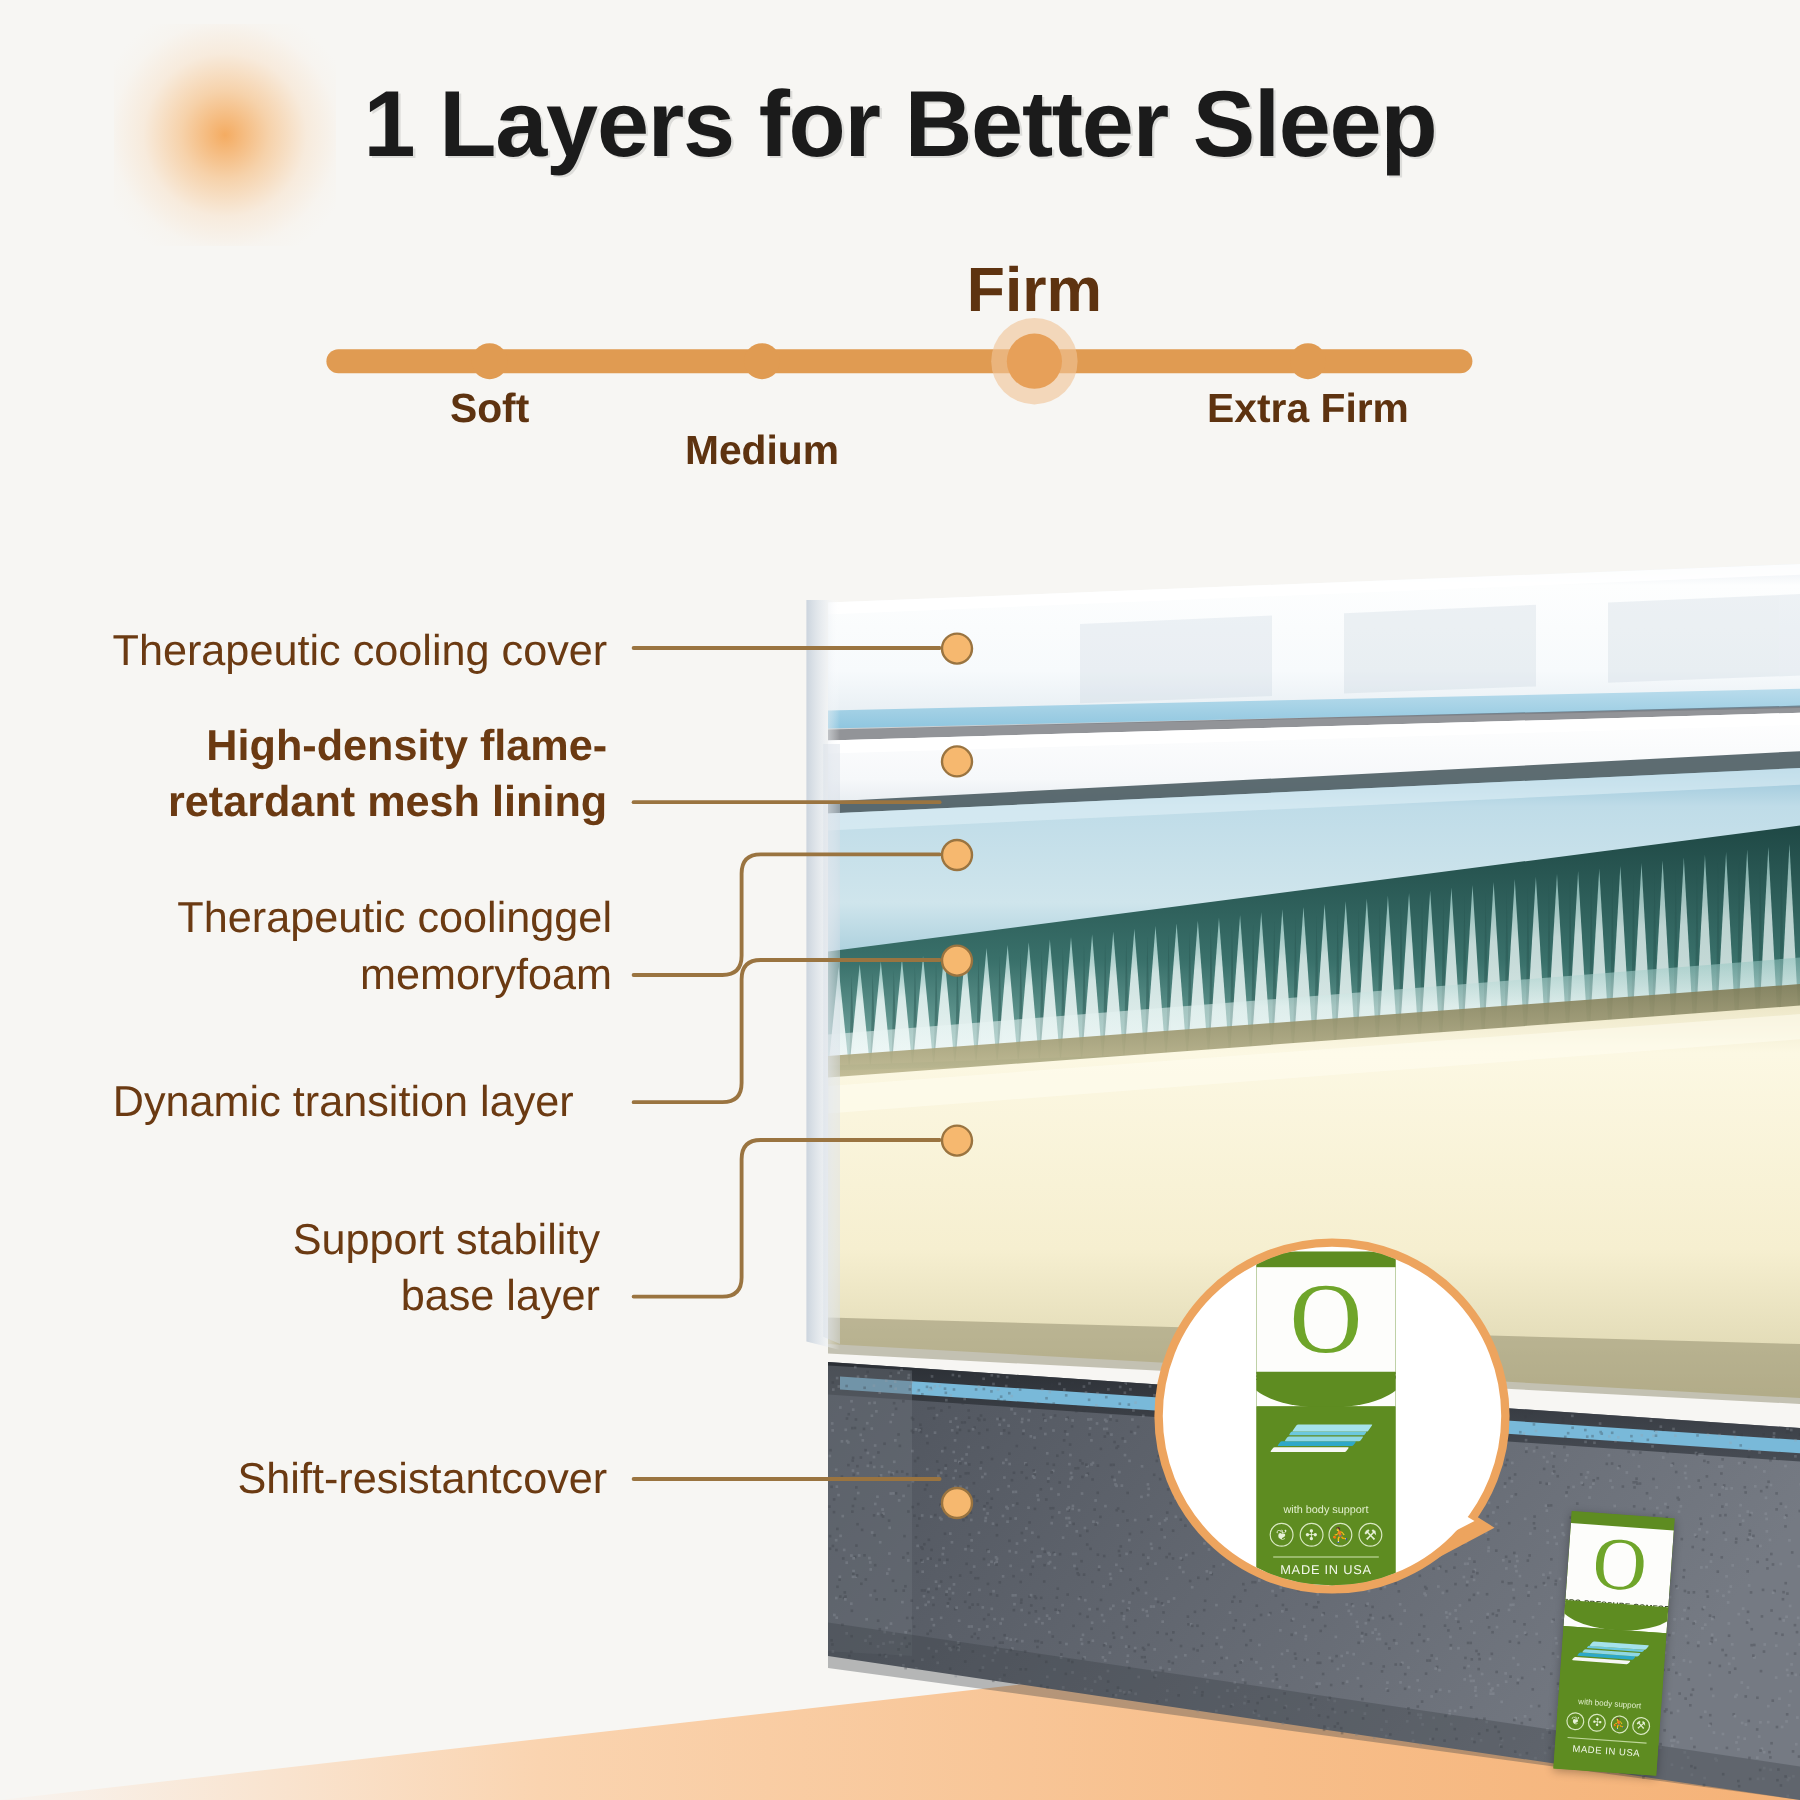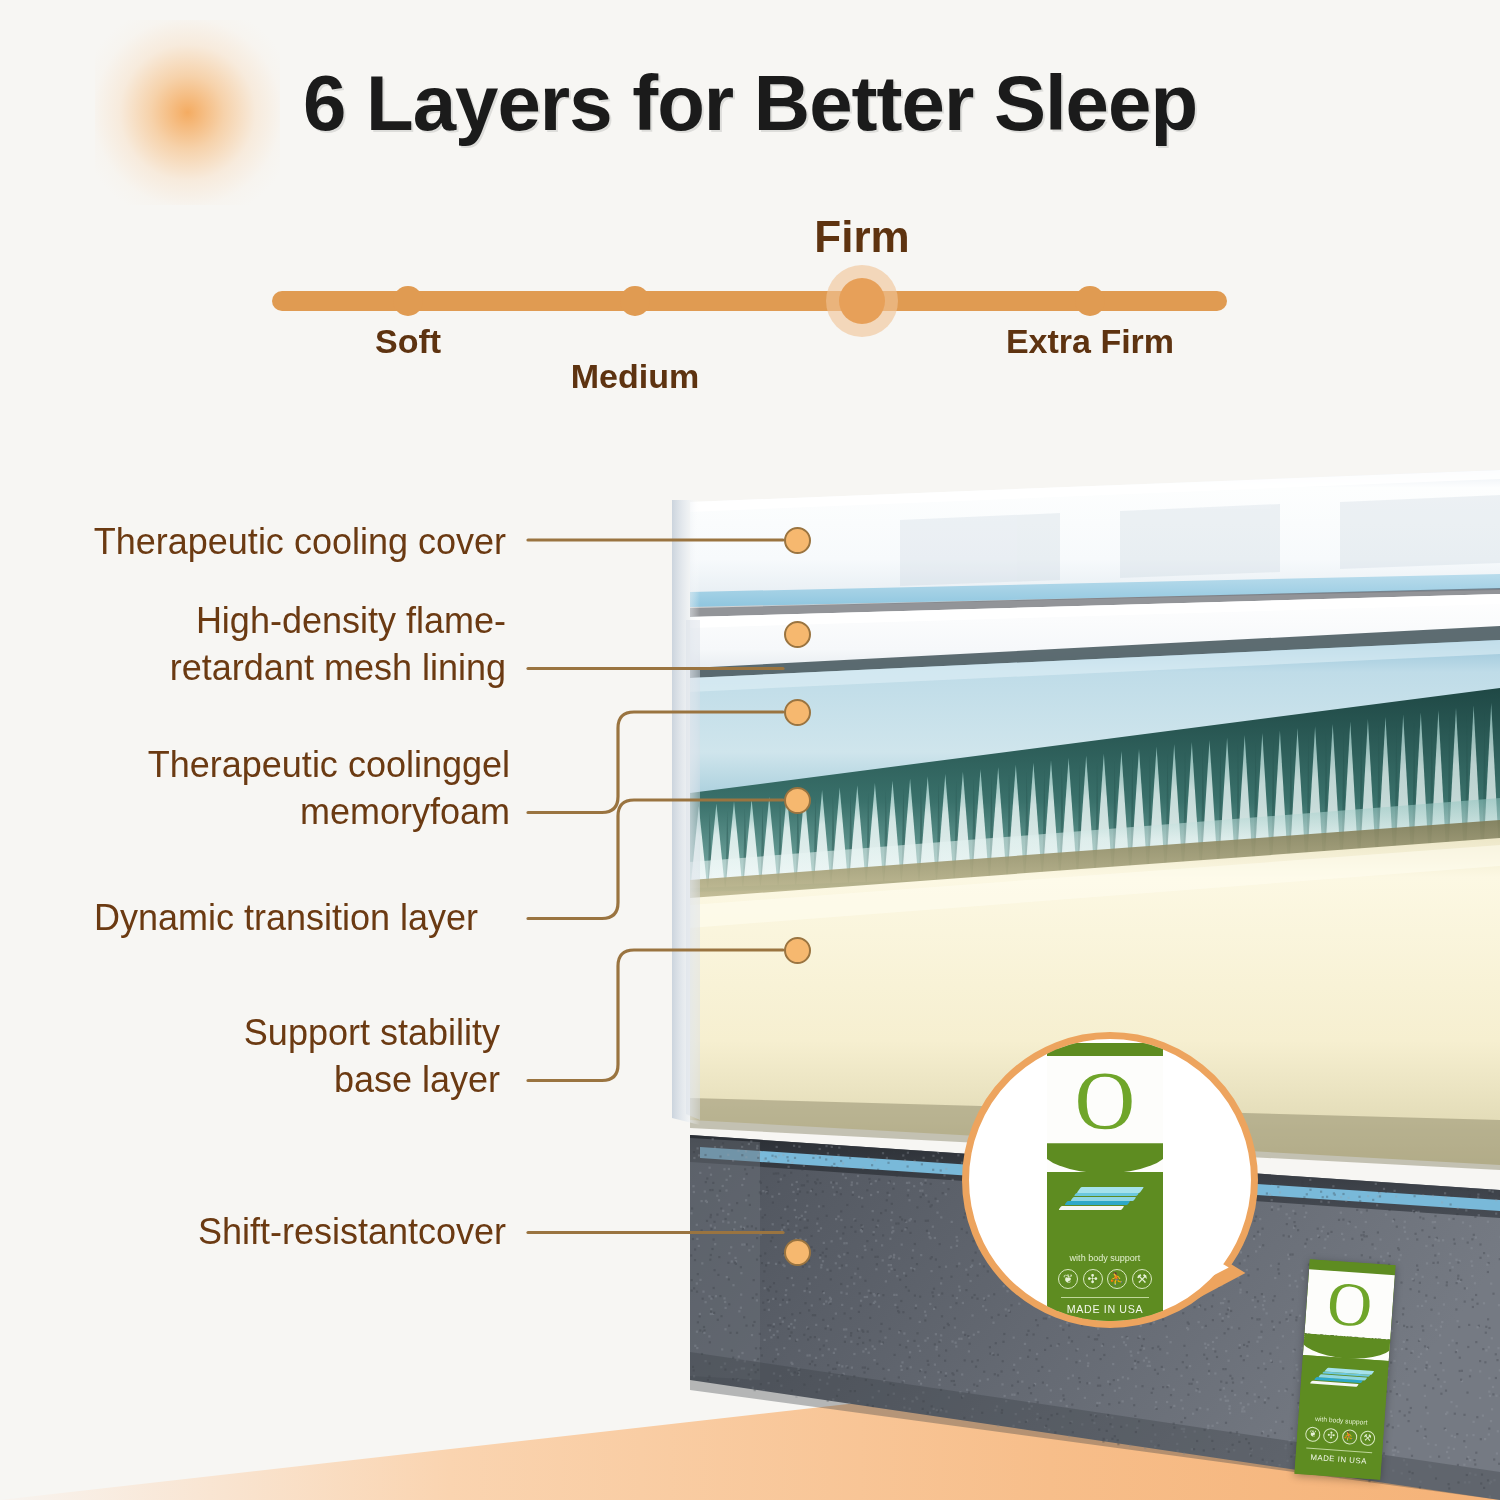--- a/index.html
+++ b/index.html
@@ -24,21 +24,21 @@
     font-size: 78px; font-weight: bold; letter-spacing: -1px;
     color: #1B1B1B;
     font-family: "Liberation Sans", sans-serif;
     text-shadow: 2px 2px 0 rgba(0,0,0,0.10);
   }
 
   
   .firm-wrap { position: absolute; left: 0; top: 200px; width: 1500px; height: 180px; }
   .firm-selected-label {
     position: absolute; top: 12px; width: 220px; text-align: center;
-    font-size: 44px; font-weight: bold; color: #5E3310;
+    font-size: 52px; font-weight: bold; color: #5E3310;
     font-family: "Liberation Sans", sans-serif;
   }
   .firm-bar {
     position: absolute; left: 272px; top: 91px; width: 955px; height: 20px;
     background: #E09B52; border-radius: 10px;
   }
   .firm-dot {
     position: absolute; width: 30px; height: 30px; border-radius: 50%;
     background: #E09B52; top: 86px; margin-left: -15px;
   }
@@ -132,21 +132,21 @@
     background: #F6B86F; border: 2.5px solid #9A7440;
     margin-left: -13.5px; margin-top: -13.5px; z-index: 33;
   }
 </style>
 </head>
 <body>
 
 <div class="page">
 
   <div class="title-glow"></div>
-  <div class="page-title">6 Layers for Better Sleep</div>
+  <div class="page-title">1 Layers for Better Sleep</div>
 
   <div class="firm-wrap">
     <div class="firm-selected-label" id="firm-sel" style="left: 752px;">Firm</div>
     <div class="firm-bar"></div>
     <div id="firm-dots">
         <div class="firm-dot" style="left: 408px;"></div>
         <div class="firm-dot" style="left: 635px;"></div>
         <div class="firm-dot sel" style="left: 862px;"></div>
         <div class="firm-dot" style="left: 1090px;"></div>
       </div>
@@ -3039,21 +3039,21 @@
   <div id="leader-dots">
       <div class="dot" style="left: 797px; top: 540px; background: rgb(246, 184, 111); border-color: rgb(154, 116, 64);"></div>
       <div class="dot" style="left: 797px; top: 634px; background: rgb(246, 184, 111); border-color: rgb(154, 116, 64);"></div>
       <div class="dot" style="left: 797px; top: 712px; background: rgb(246, 184, 111); border-color: rgb(154, 116, 64);"></div>
       <div class="dot" style="left: 797px; top: 800px; background: rgb(246, 184, 111); border-color: rgb(154, 116, 64);"></div>
       <div class="dot" style="left: 797px; top: 950px; background: rgb(246, 184, 111); border-color: rgb(154, 116, 64);"></div>
       <div class="dot" style="left: 797px; top: 1252px; background: rgb(246, 184, 111); border-color: rgb(154, 116, 64);"></div>
     </div>
   <div id="leader-labels">
       <div class="lbl r" style="left: 66px; top: 519px; width: 440px;">Therapeutic cooling cover</div>
-      <div class="lbl r" style="left: 66px; top: 598px; width: 440px;">High-density flame-
+      <div class="lbl r" style="left: 66px; top: 598px; width: 440px; font-weight: bold;">High-density flame-
 retardant mesh lining</div>
       <div class="lbl r" style="left: 70px; top: 742px; width: 440px;">Therapeutic coolinggel
 memoryfoam</div>
       <div class="lbl r" style="left: 66px; top: 895px; width: 440px; text-align: center;">Dynamic transition layer</div>
       <div class="lbl r" style="left: 60px; top: 1010px; width: 440px;">Support stability
 base layer</div>
       <div class="lbl r" style="left: 66px; top: 1209px; width: 440px;">Shift-resistantcover</div>
     </div>
 
 </div>

